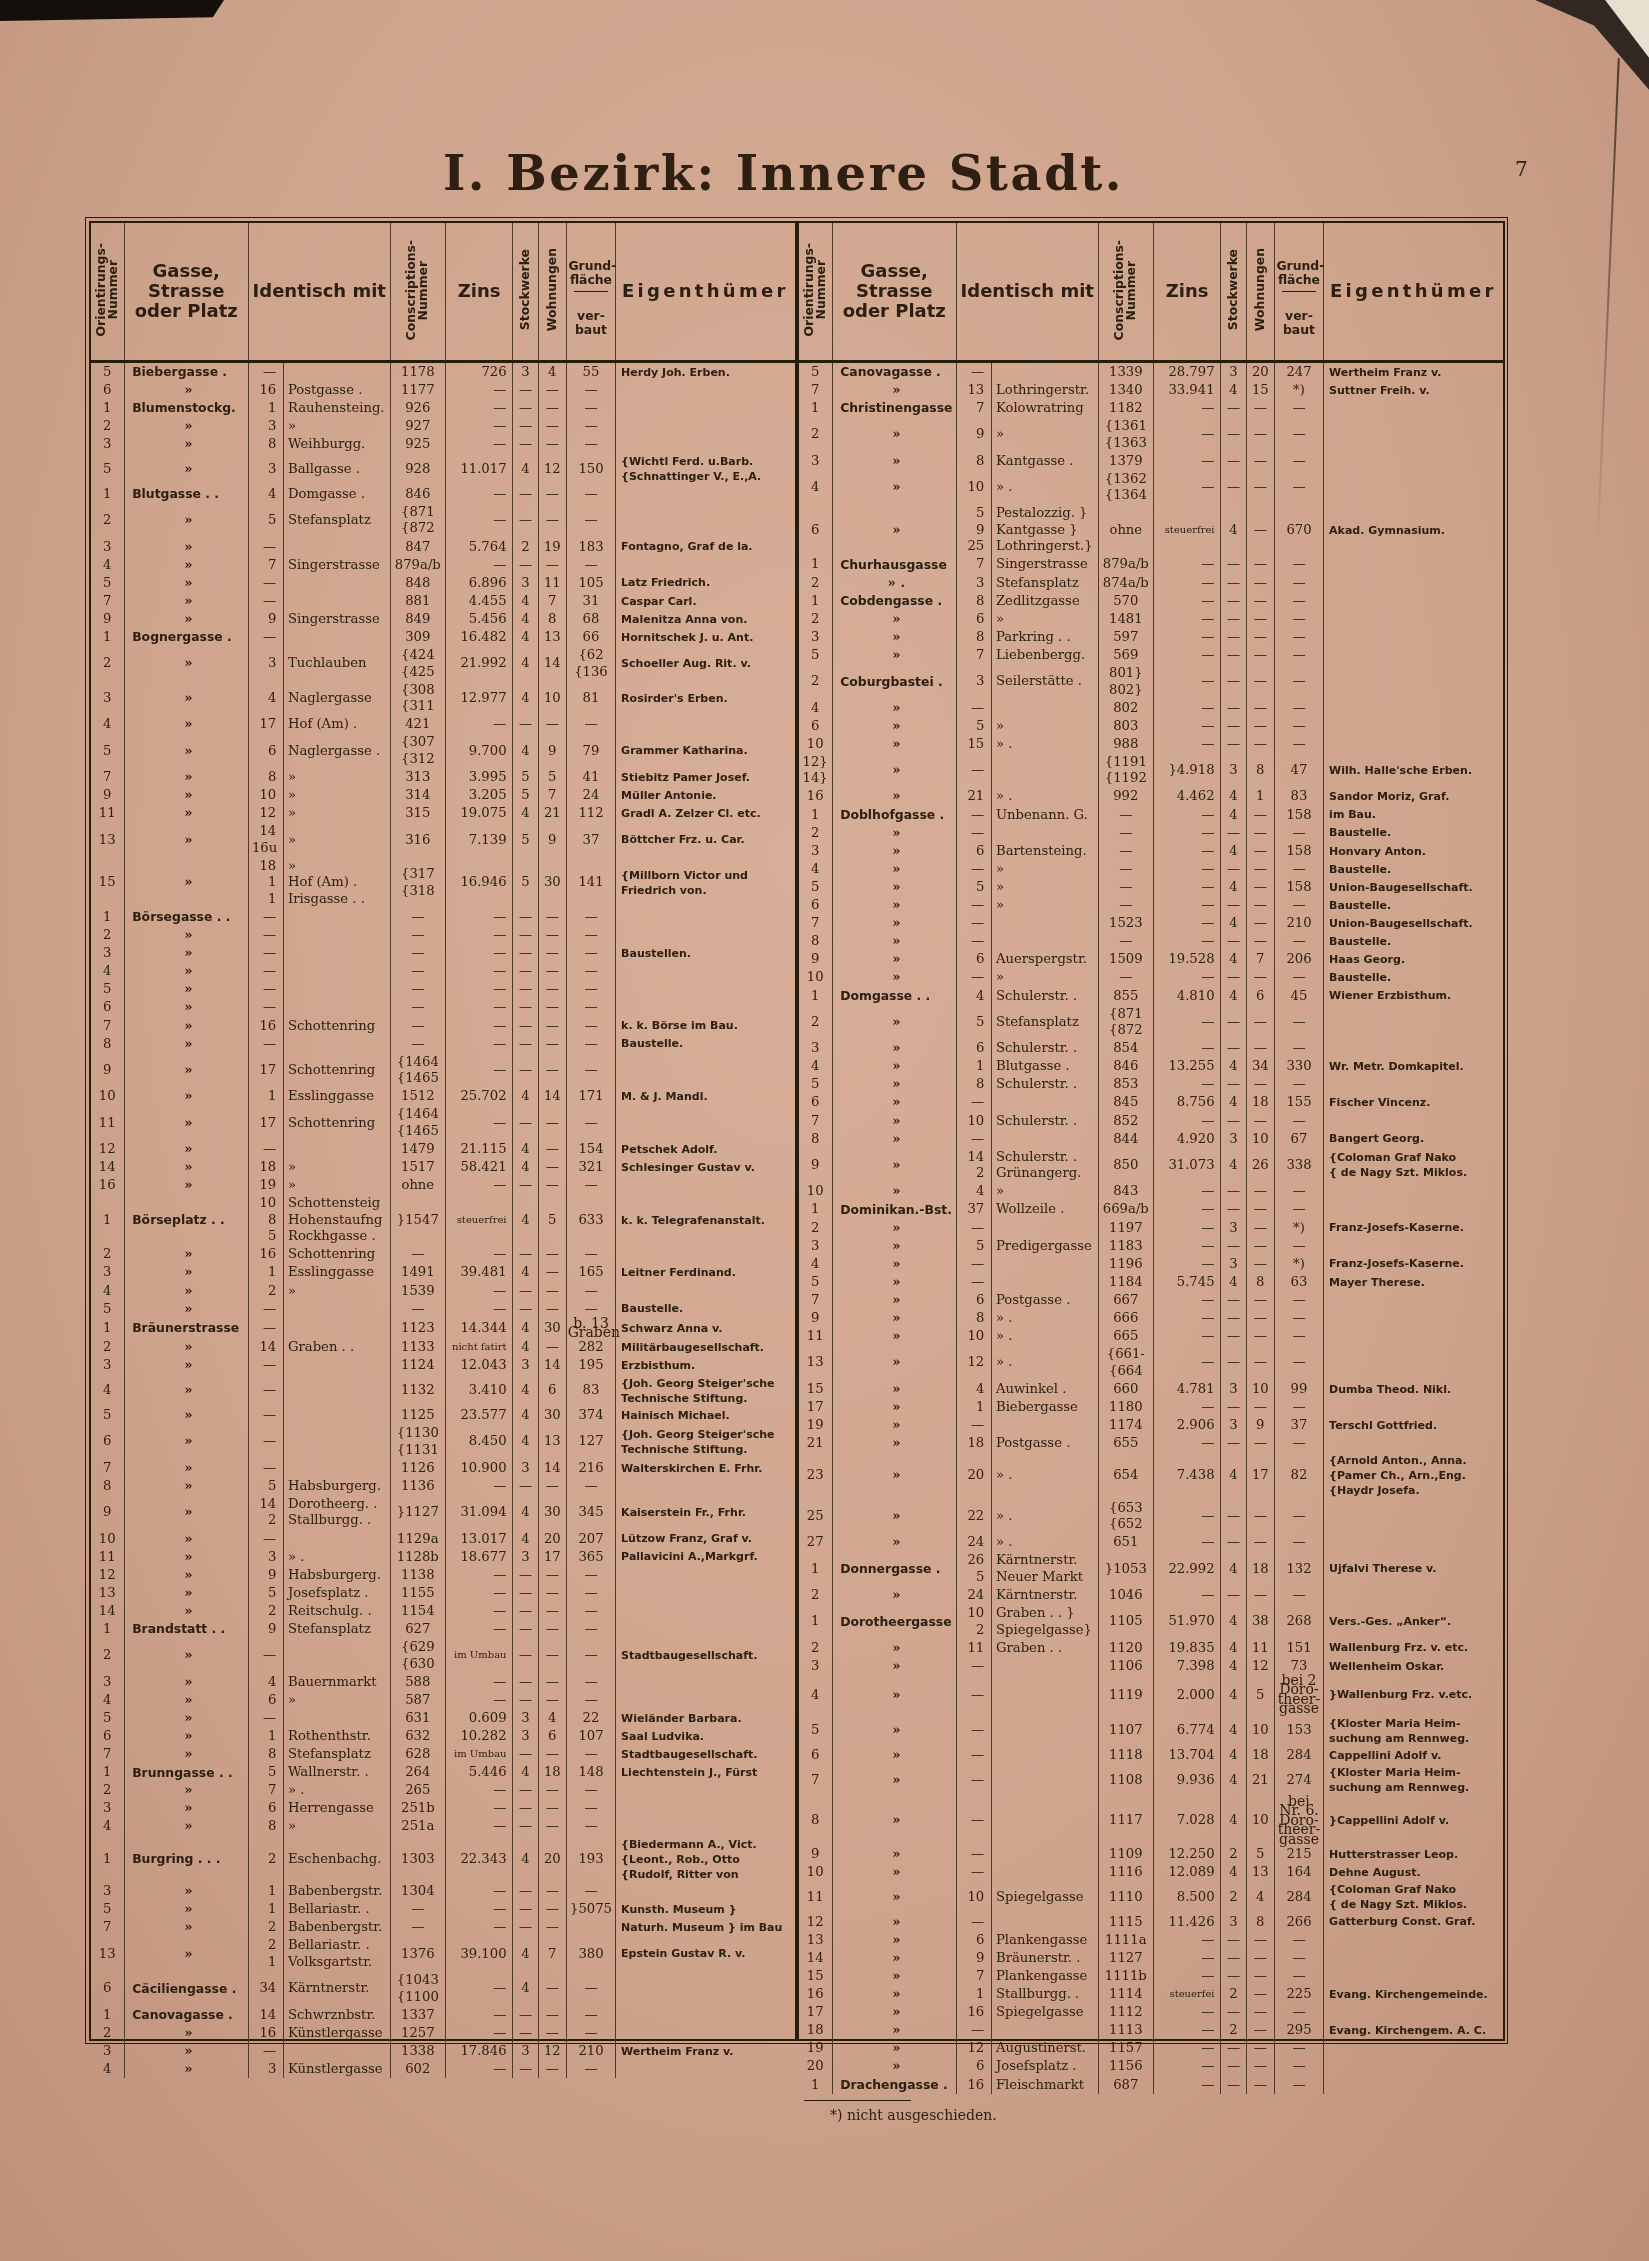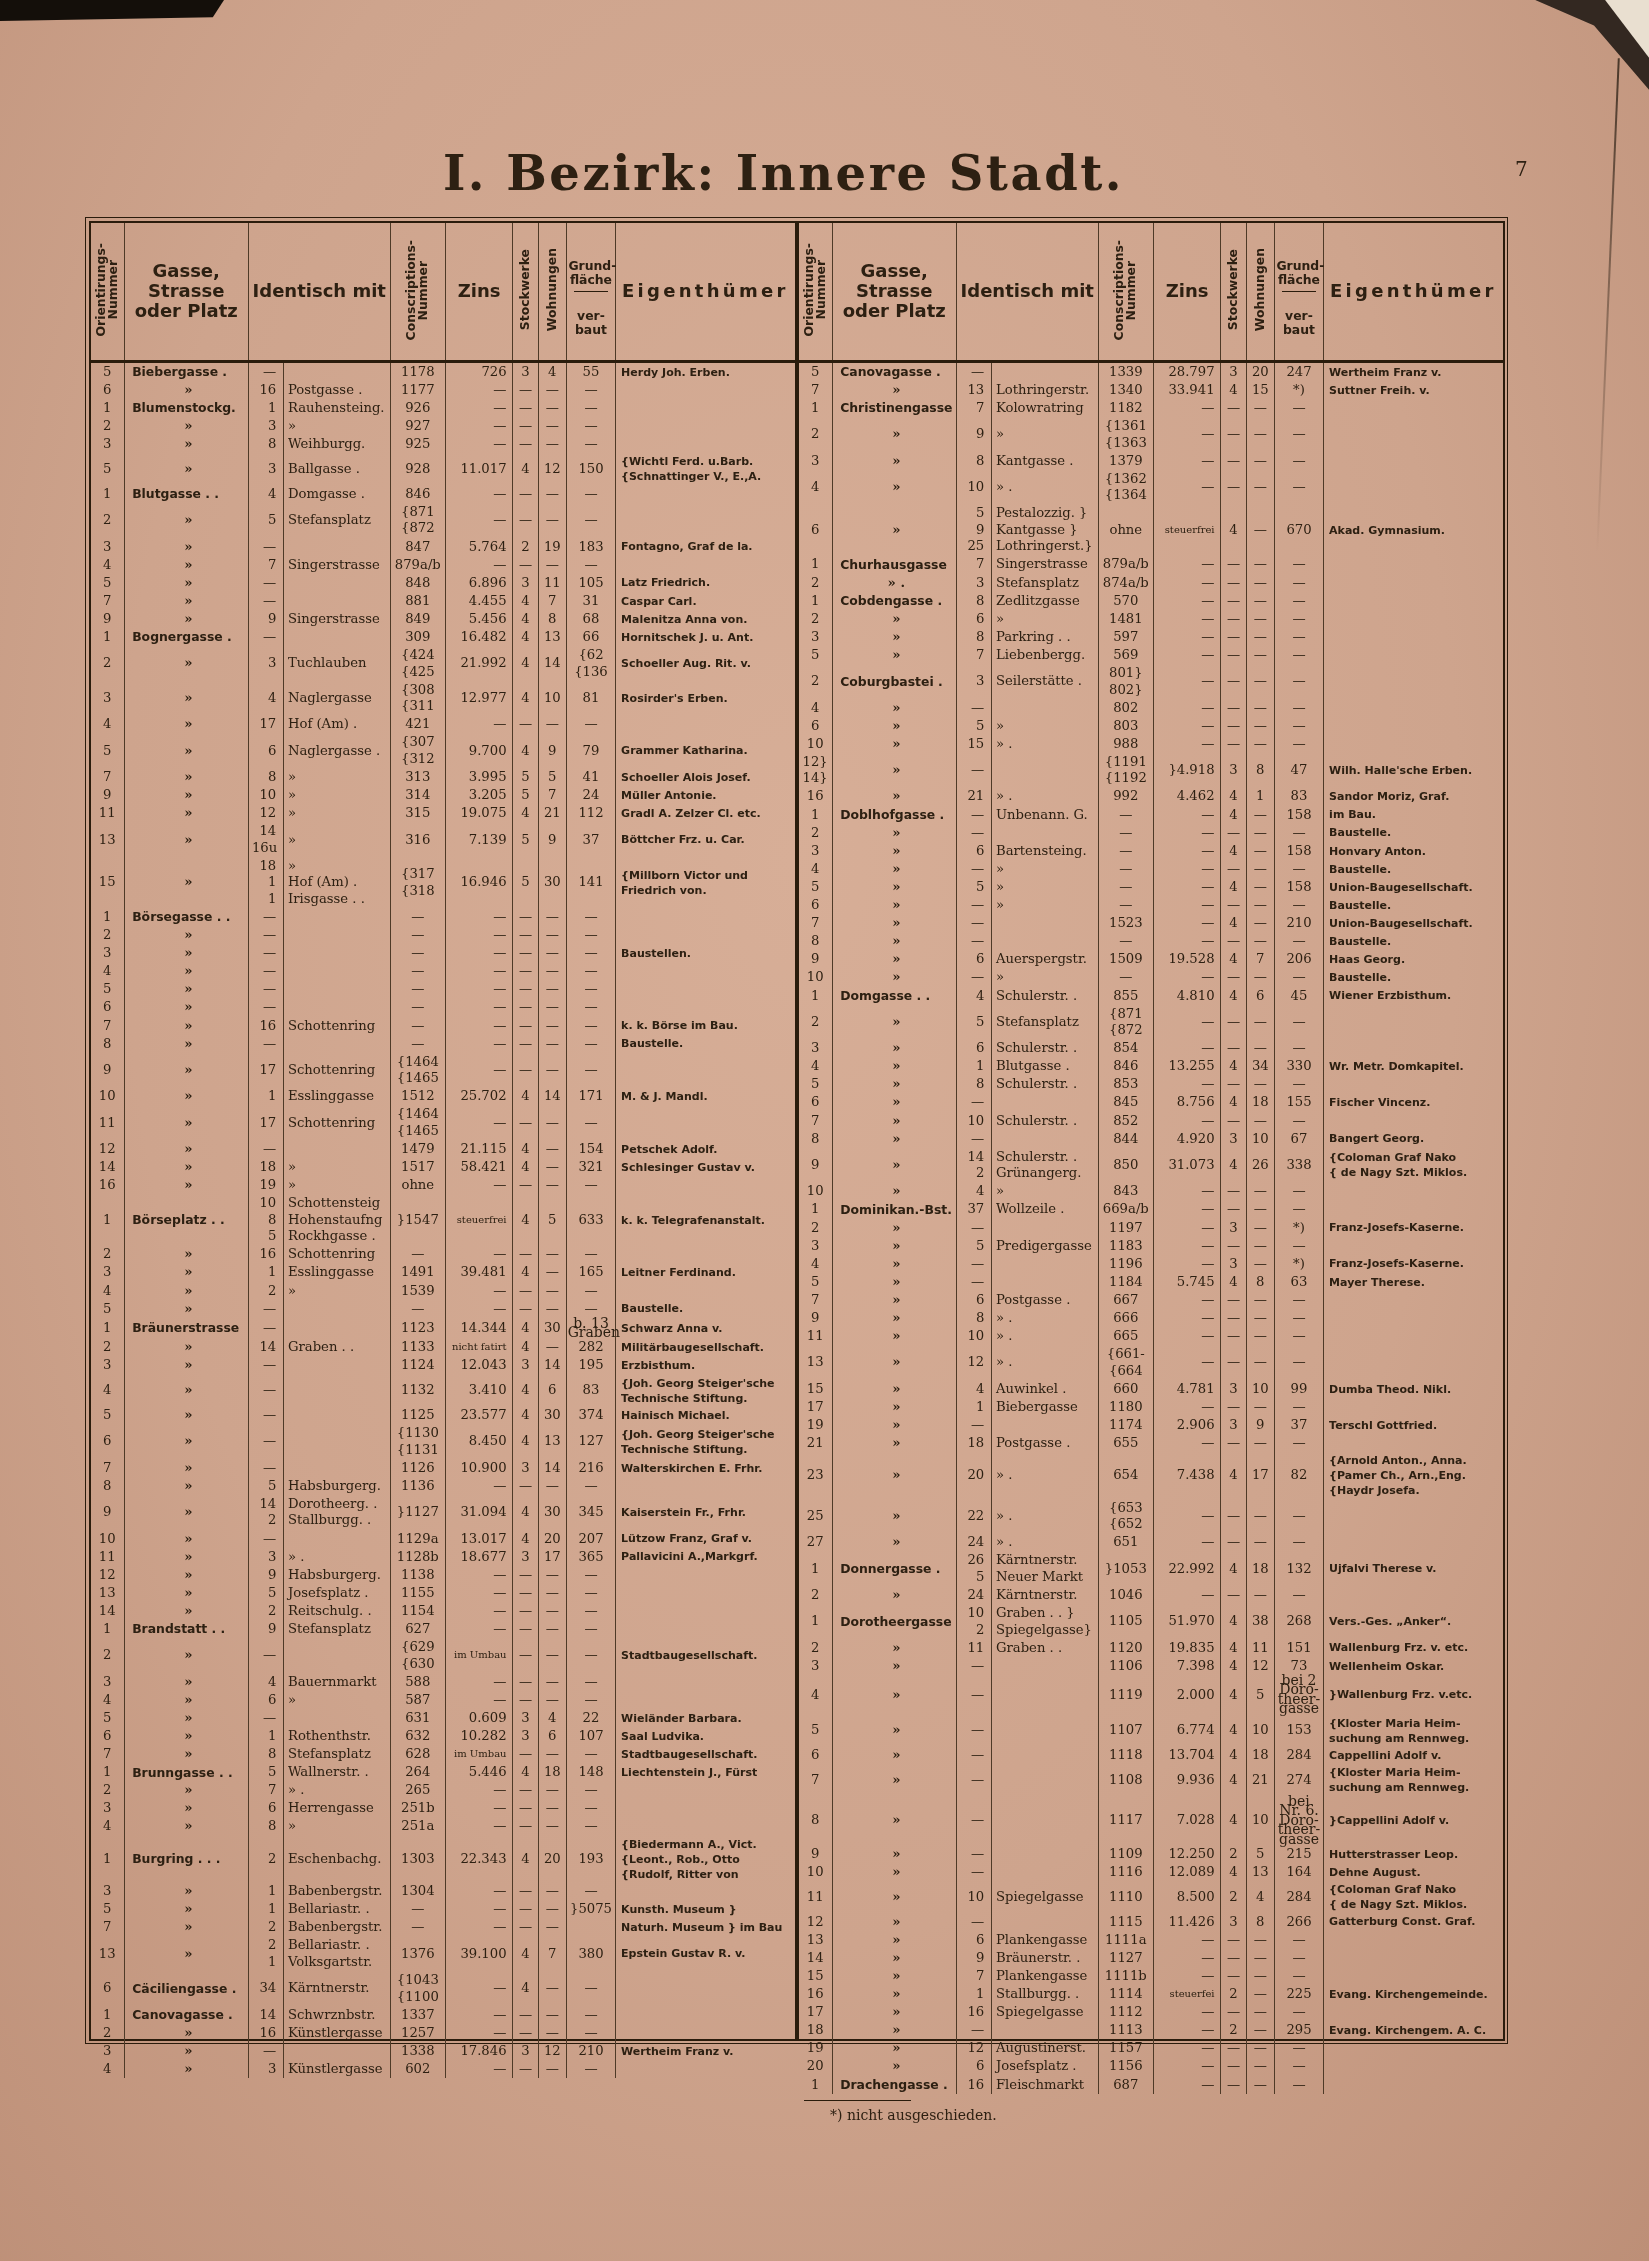--- a/index.html
+++ b/index.html
@@ -334,21 +334,21 @@
               <tr>
                 <td class="c-orient">7</td>
                 <td class="c-gasse ditto">»</td>
                 <td class="c-num">8</td>
                 <td class="c-street">»</td>
                 <td class="c-conscr">313</td>
                 <td class="c-zins">3.995</td>
                 <td class="c-stock">5</td>
                 <td class="c-wohn">5</td>
                 <td class="c-flaeche">41</td>
-                <td class="c-eigent">Schoeller Alois Josef.</td>
+                <td class="c-eigent">Stiebitz Pamer Josef.</td>
               </tr>
               <tr>
                 <td class="c-orient">9</td>
                 <td class="c-gasse ditto">»</td>
                 <td class="c-num">10</td>
                 <td class="c-street">»</td>
                 <td class="c-conscr">314</td>
                 <td class="c-zins">3.205</td>
                 <td class="c-stock">5</td>
                 <td class="c-wohn">7</td>

